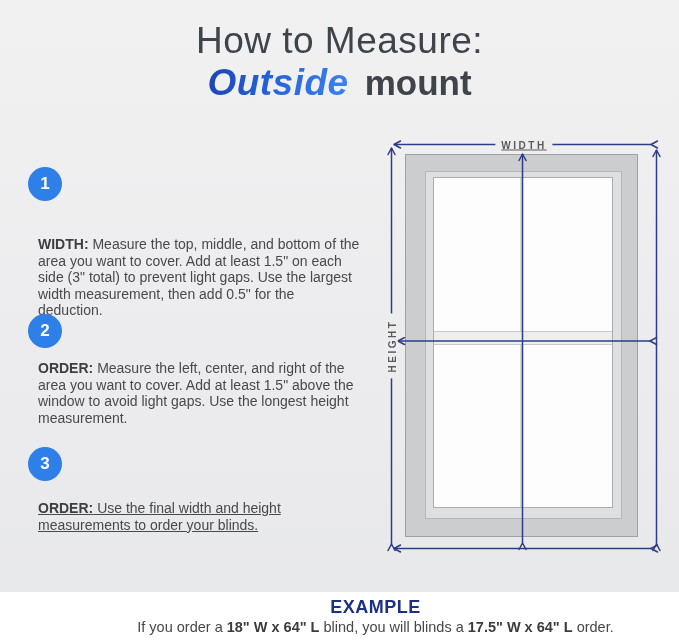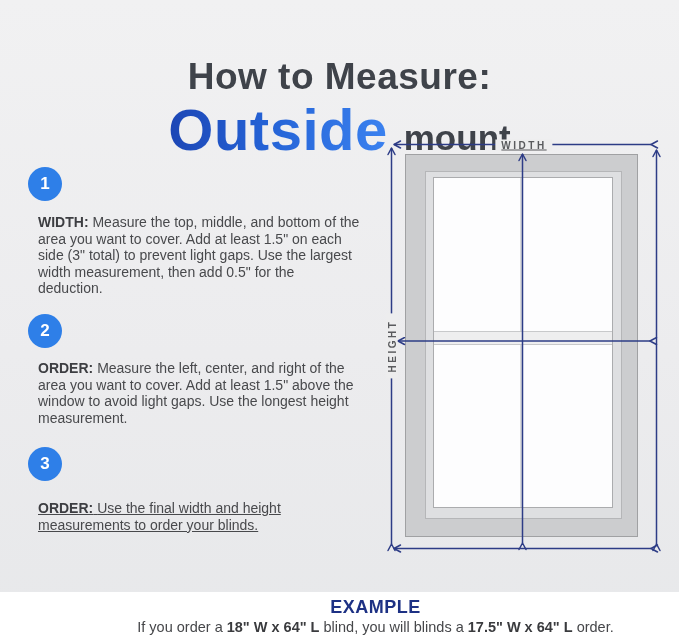--- a/index.html
+++ b/index.html
@@ -3,40 +3,40 @@
 <meta charset="utf-8">
 <style>
   html,body{margin:0;padding:0;}
   body{font-family:"Liberation Sans", sans-serif;}
   #canvas{
     position:relative;width:679px;height:644px;overflow:hidden;
     background:linear-gradient(180deg,#f1f1f2 0%,#ececee 55%,#e7e8ea 100%);
   }
   
   .title{position:absolute;top:22px;left:0;width:100%;text-align:center;line-height:1.05;}
-  .title-line1{font-size:37px;font-weight:700;color:#3f434a;letter-spacing:.5px;margin-top:36px;}
+  .title-line1{font-size:37px;font-weight:400;color:#3f434a;letter-spacing:.5px;}
   .title-line2{margin-top:3px;}
   .title-highlight{
-    font-size:58px;font-weight:700;letter-spacing:.5px;
+    font-size:37px;font-weight:700;letter-spacing:.5px;
     background:linear-gradient(94deg,#1c45b4 0%,#2563d6 45%,#3b82f0 100%);
-    -webkit-background-clip:text;background-clip:text;color:transparent;
+    -webkit-background-clip:text;background-clip:text;color:transparent;font-style:italic;
   }
   .title-suffix{font-size:35px;font-weight:700;color:#3f434a;margin-left:16px;}
   
   .step-circle{
     position:absolute;left:28px;width:34px;height:34px;border-radius:50%;
     background:#2e7fe8;color:#ffffff;font-size:17px;font-weight:700;
     display:flex;align-items:center;justify-content:center;
   }
   .step-text{
     position:absolute;left:38px;width:324px;
     font-size:14px;line-height:16.6px;color:#48494c;
   }
   .step-text b{font-weight:700;color:#3d3e42;}
-  #circle-1{top:167px;}  #text-1{top:200px;}
+  #circle-1{top:167px;}  #text-1{top:222px;}
   #circle-2{top:314px;}  #text-2{top:346px;}
   #circle-3{top:447px;}  #text-3{top:486px;text-decoration:underline;}
   
   .window-frame{
     position:absolute;left:405px;top:154px;width:233px;height:383px;
     background:#cccdcf;border:1px solid #a0a1a3;box-sizing:border-box;
   }
   .window-sash{
     position:absolute;left:19px;top:16px;right:15px;bottom:17px;
     background:#dedfe1;border:1px solid #b5b6b8;

